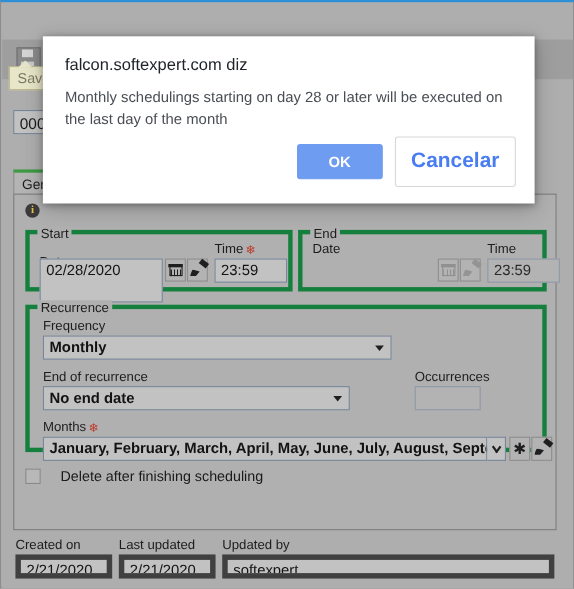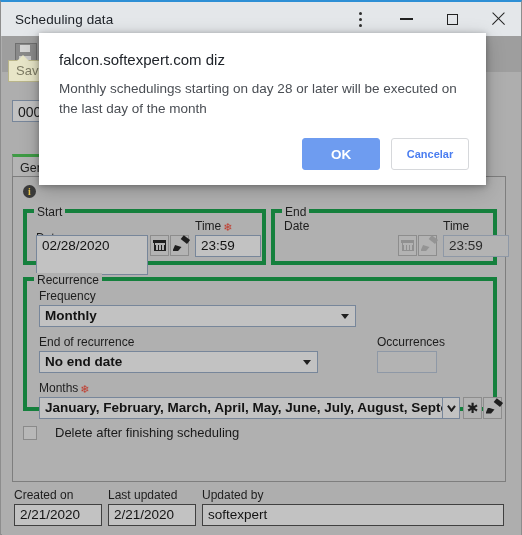--- a/index.html
+++ b/index.html
@@ -388,21 +388,21 @@
     position: absolute;
     font-size: 12px;
     color: #1d1d1d;
     white-space: nowrap;
   }
   .meta-box {
     position: absolute;
     top: 16px;
     height: 22px;
     background: #c2c2c2;
-    border: 1px solid #404040;
+    border: 5px solid #404040;
     box-sizing: border-box;
     font-size: 13.5px;
     color: #131313;
     padding-left: 5px;
     line-height: 20px;
     white-space: nowrap;
     overflow: hidden;
   }
 
   
@@ -444,58 +444,37 @@
     border-radius: 3px;
     color: #ffffff;
     font-size: 13.5px;
     font-weight: bold;
     font-family: "Liberation Sans", sans-serif;
     cursor: pointer;
     padding: 0 18px;
   }
   #dialog-cancel-button {
     min-width: 78px;
-    height: 32px;
+    height: 46px;
     background: #ffffff;
     border: 1px solid #d6d8db;
     border-radius: 3px;
     color: #4a7df0;
-    font-size: 11px;
+    font-size: 19px;
     font-weight: bold;
     font-family: "Liberation Sans", sans-serif;
     cursor: pointer;
     padding: 0 14px;
   }
 </style>
 </head>
 <body>
 
 <div id="app-window">
 
-  <div id="title-bar">
-    <div id="window-title">Scheduling data</div>
-    <div id="titlebar-controls">
-      <div class="tb-btn">
-        <div class="kebab-wrap">
-          <div class="kebab-dot"></div>
-            <div class="kebab-dot"></div>
-            <div class="kebab-dot"></div>
-        </div>
-      </div>
-      <div class="tb-btn">
-        <div class="min-glyph"></div>
-      </div>
-      <div class="tb-btn">
-        <div class="max-glyph"></div>
-      </div>
-      <div class="tb-btn">
-        <div class="close-glyph"></div>
-      </div>
-    </div>
-  </div>
 
   <div id="app-body">
 
     <div id="toolbar-strip">
       <div id="save-button">
         <div class="floppy"></div>
       </div>
       <div id="save-tooltip">Save</div>
     </div>
 

